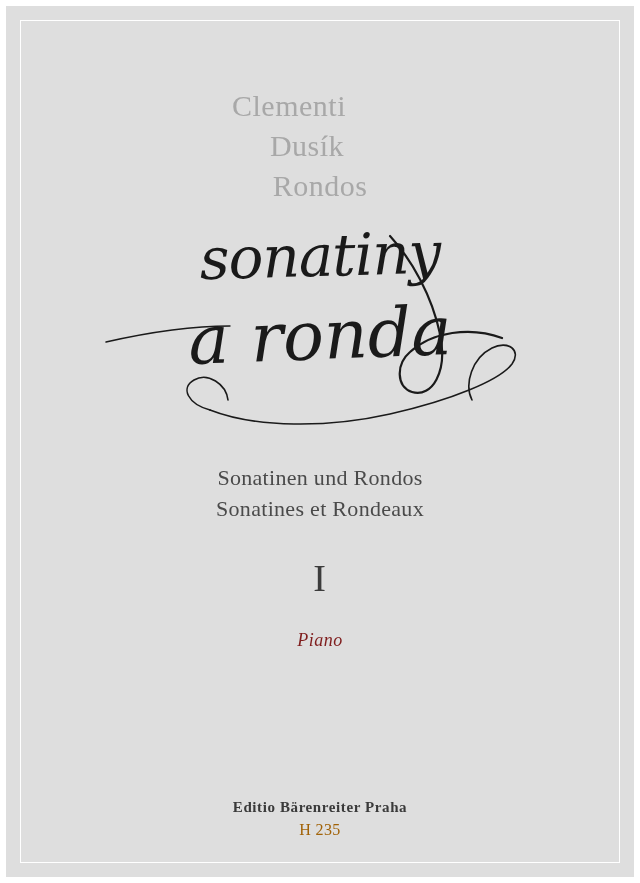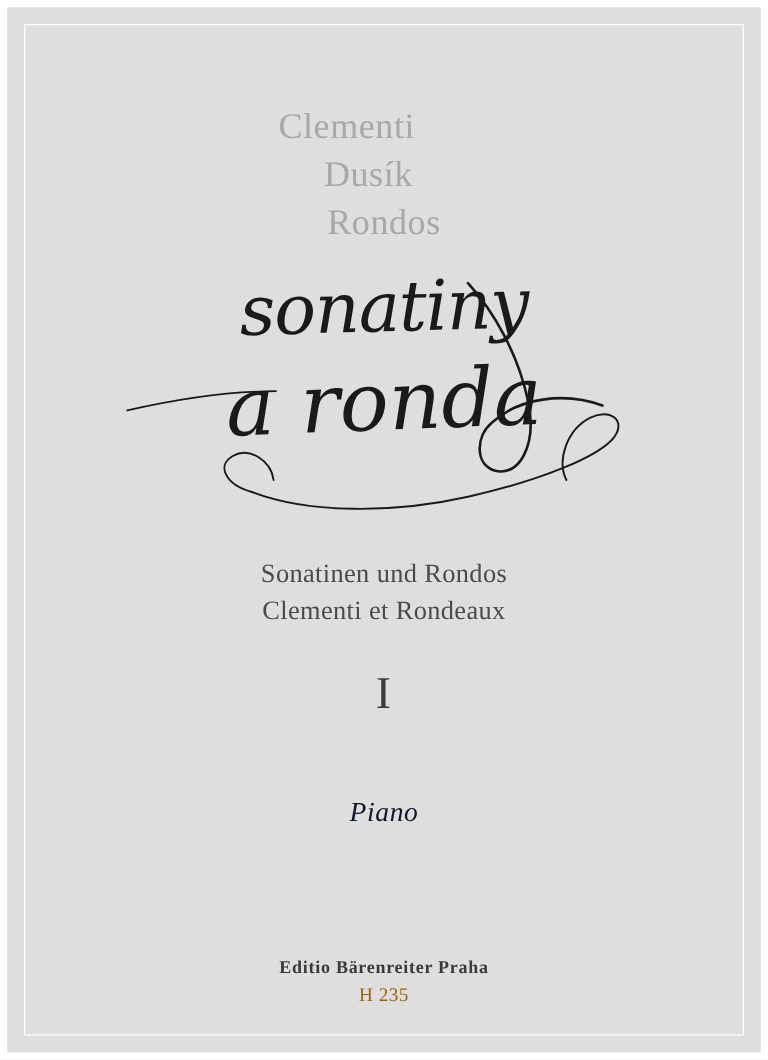--- a/index.html
+++ b/index.html
@@ -128,24 +128,24 @@
   }
 
   .volume {
     margin-top: 32px;
     font-size: 38px;
     color: #3c3c3c;
     letter-spacing: 1px;
   }
 
   .instrument {
-    margin-top: 64px;
-    font-size: 23px;
+    margin-top: 30px;
+    font-size: 18px;
     font-style: italic;
-    color: #0f172a;
+    color: #7f1d1d;
     letter-spacing: 0.5px;
   }
 
   
   .publisher {
     position: absolute;
     left: 0;
     right: 0;
     bottom: 44px;
     text-align: center;
@@ -185,21 +185,21 @@
         <path d="M150 196 C 196 214, 268 214, 330 200 C 392 186, 440 166, 452 150 C 462 136, 448 126, 432 134 C 412 144, 404 170, 412 186" fill="none" stroke="#1a1a1a" stroke-width="1.6" stroke-linecap="round"></path>
         <path d="M150 196 C 128 190, 120 174, 134 166 C 148 158, 166 170, 168 186" fill="none" stroke="#1a1a1a" stroke-width="1.6" stroke-linecap="round"></path>
         <path d="M46 128 C 90 118, 130 112, 170 112" fill="none" stroke="#1a1a1a" stroke-width="1.4" stroke-linecap="round"></path>
       </svg>
       <span class="script-line script-line-1">sonatiny</span>
       <span class="script-line script-line-2">a ronda</span>
     </div>
 
     <div class="subtitles">
       <span class="subtitle">Sonatinen und Rondos</span>
-      <span class="subtitle">Clementi et Rondeaux</span>
+      <span class="subtitle">Sonatines et Rondeaux</span>
     </div>
 
     <div class="volume">I</div>
 
     <div class="instrument">Piano</div>
   </div>
 
   <div class="publisher">
     <div class="publisher-name">Editio Bärenreiter Praha</div>
     <div class="publisher-code">H 235</div>

